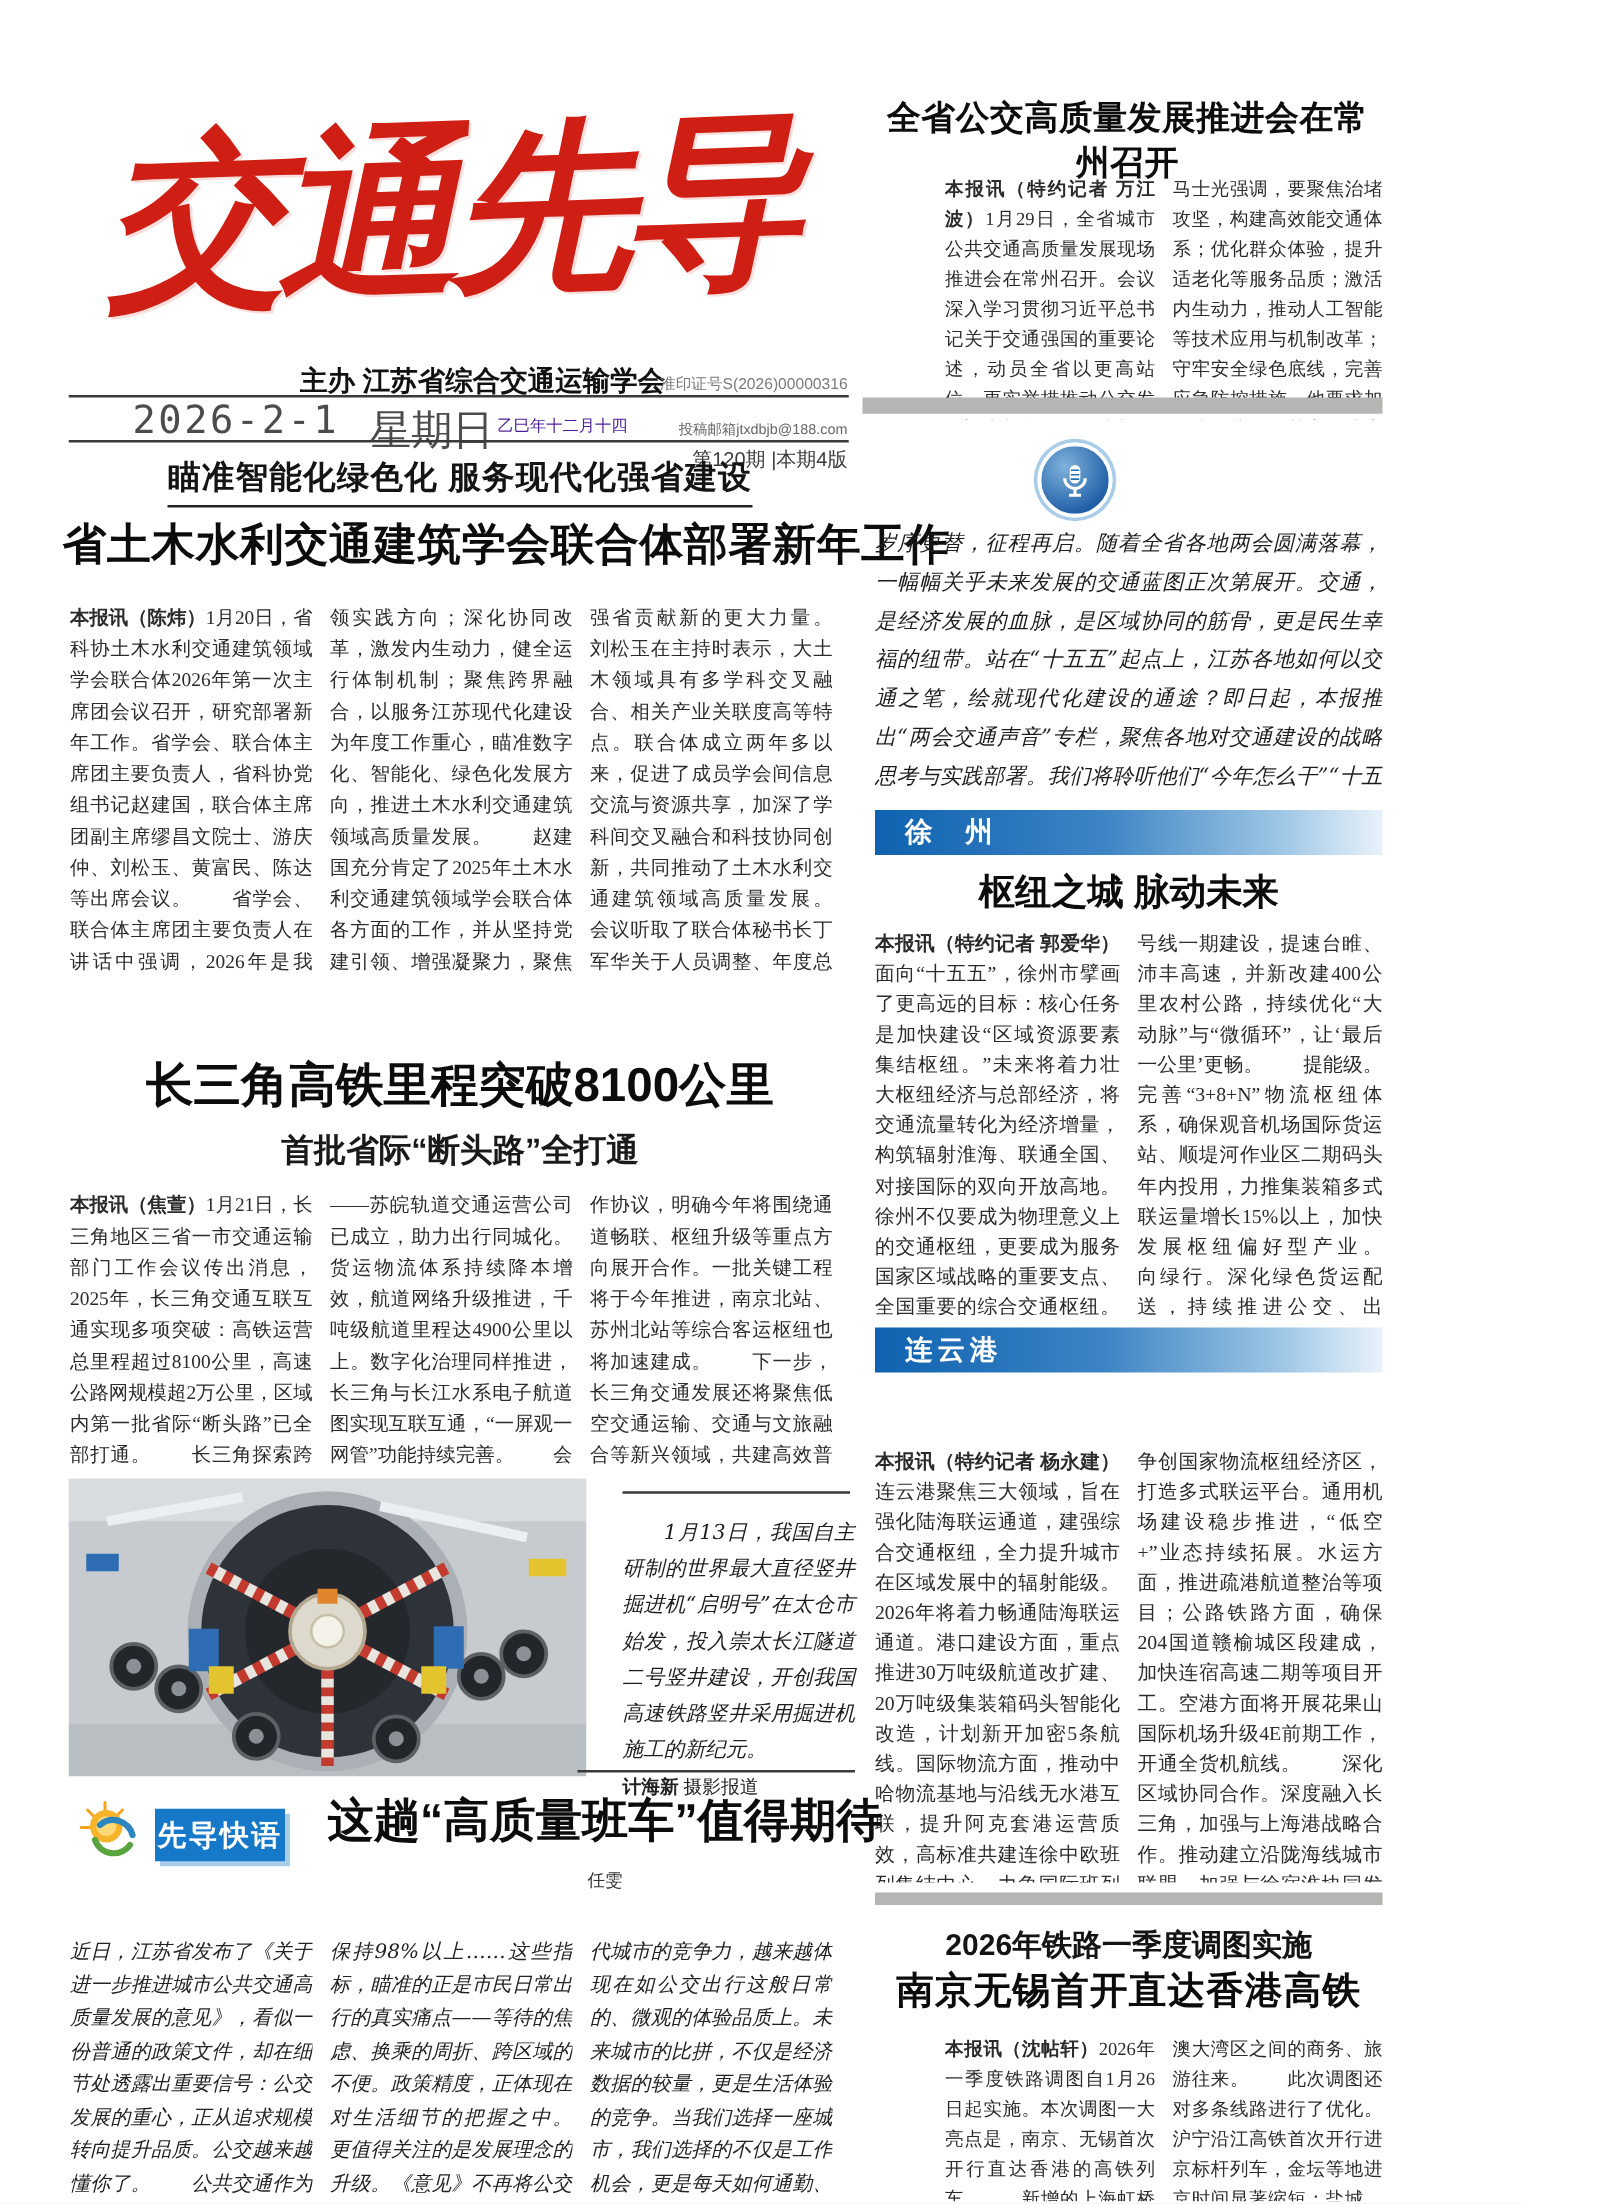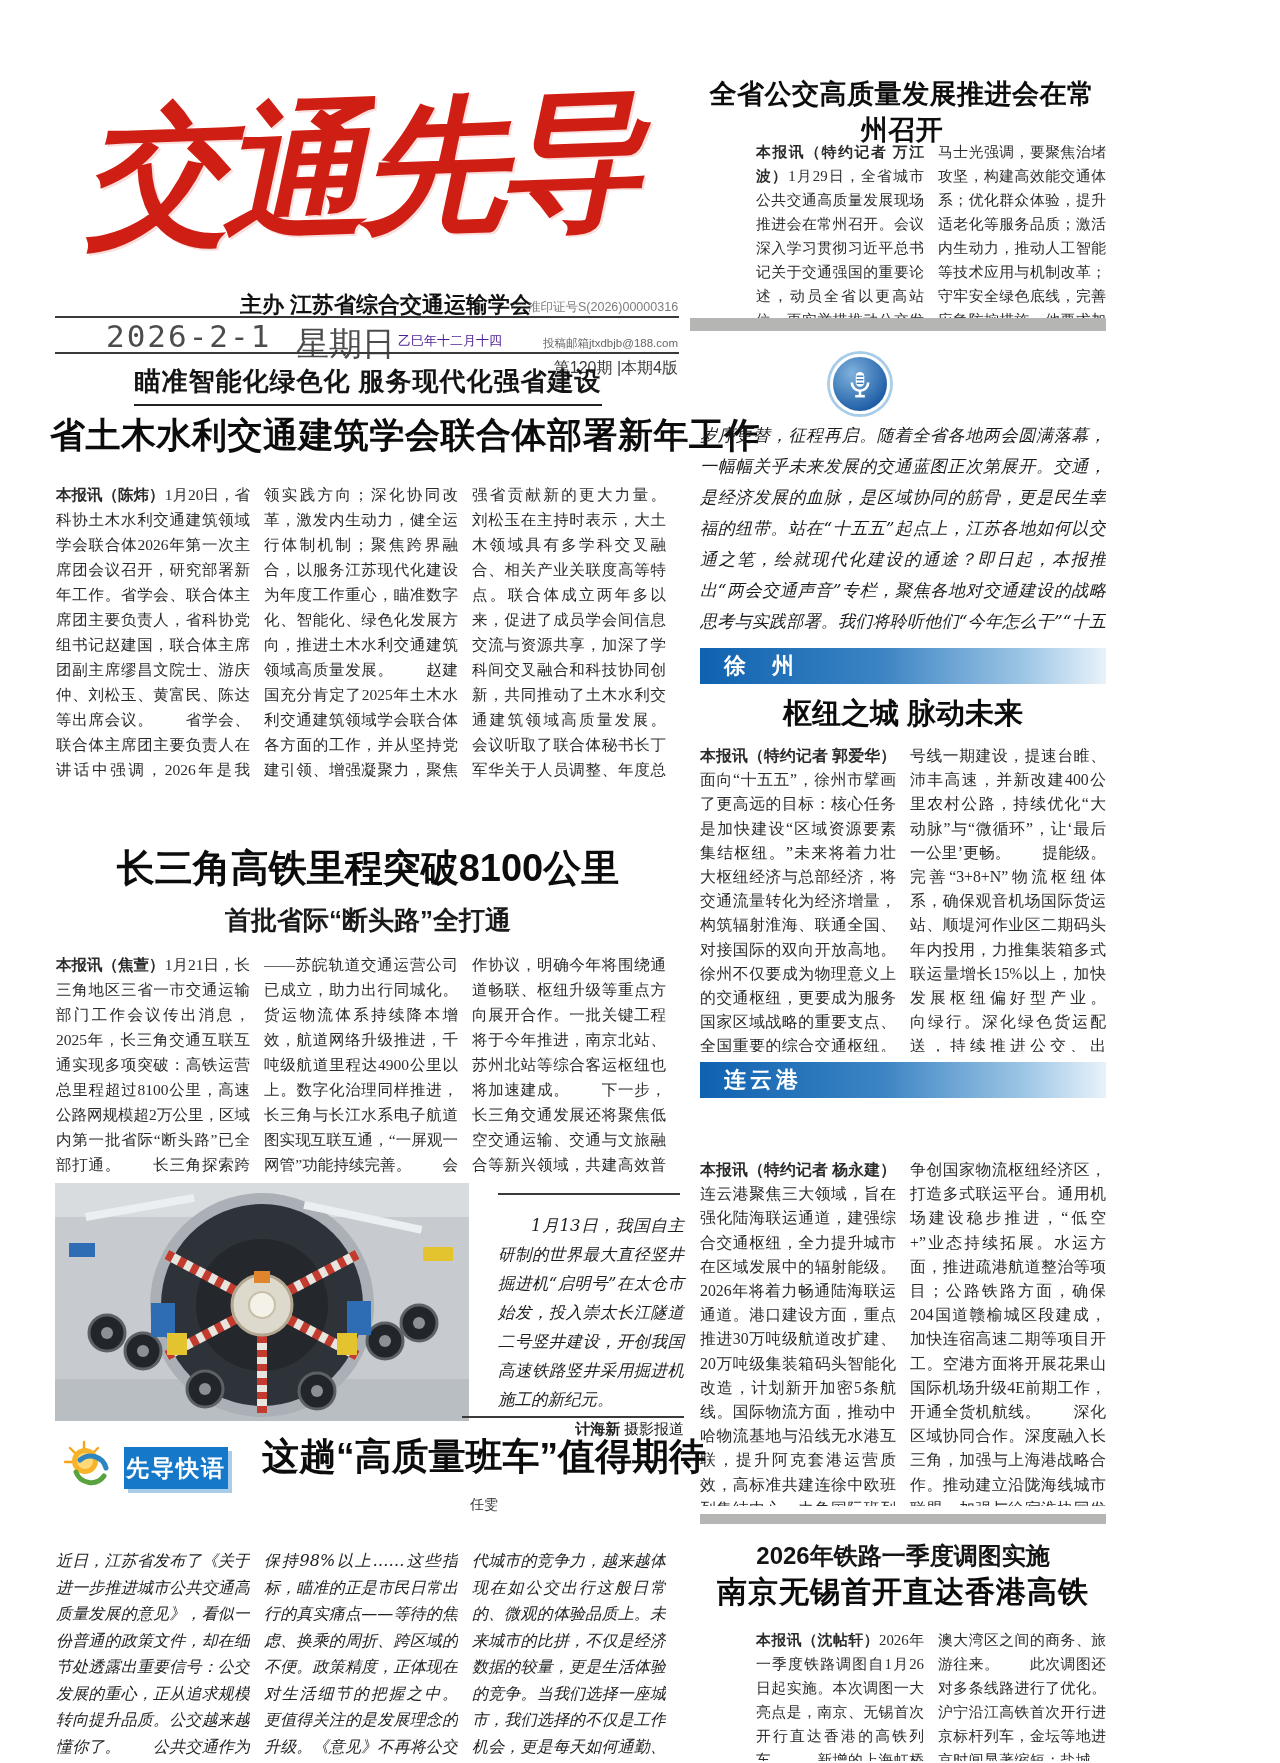--- a/index.html
+++ b/index.html
@@ -80,21 +80,21 @@
   .city-headline { width:406px; font-size:29px; font-weight:900; color:#0c0c0c; }
 
   .hk-kicker { left:700px; top:1540px; width:406px; font-size:24px; font-weight:600; color:#141414; }
   .hk-headline { left:700px; top:1572px; width:406px; font-size:30px; font-weight:900; color:#0b0b0b; letter-spacing:1px; }
 
   
   .photo { left:55px; top:1183px; width:414px; height:238px; overflow:hidden; background:#c7cbcf; }
   .caption-block { left:498px; top:1193px; width:186px; }
   .caption-rule { width:182px; height:2px; background:#3a3a3a; margin-bottom:16px; }
   .caption-text { font-size:16.5px; line-height:29px; text-align:justify; text-indent:2em; color:#1d1d1d; }
-  .caption-credit { margin-top:6px; text-align:right; font-size:15px; color:#222; }
+  .caption-credit { margin-top:6px; text-align:left; font-size:15px; color:#222; }
 
   
   .sun-logo { left:62px; top:1438px; width:56px; height:56px; }
   .kuaiyu-badge {
     left:124px; top:1447px; width:104px; height:42px; background:#1578c8;
     color:#fff; font-size:23px; font-weight:bold; display:flex; align-items:center;
     justify-content:center; letter-spacing:2px; box-shadow:4px 4px 0 #a9cde8;
   }
   .kuaiyu-headline { left:234px; top:1432px; width:500px; font-size:37px; font-weight:900; color:#0c0c0c; text-align:center; white-space:nowrap; }
   .kuaiyu-byline { left:234px; top:1496px; width:500px; text-align:center; font-size:14px; color:#333; }

